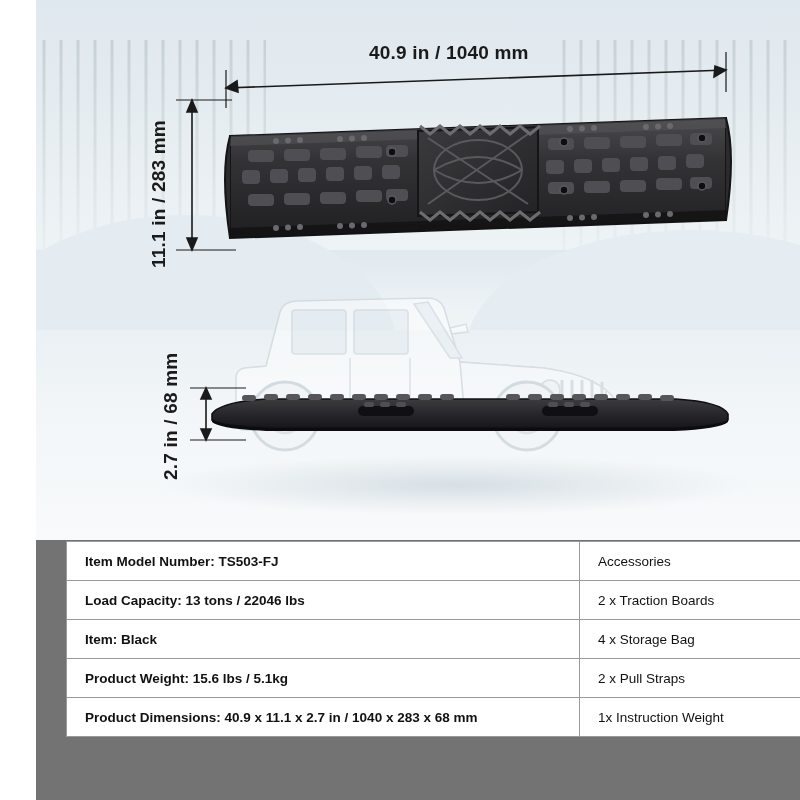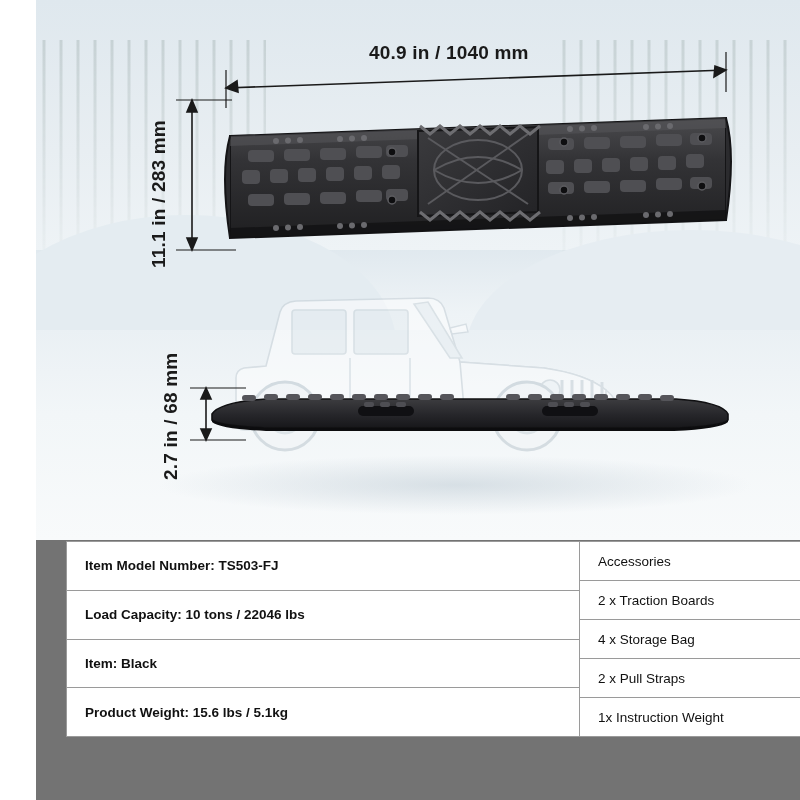--- a/index.html
+++ b/index.html
@@ -438,23 +438,24 @@
     </g>
   </svg>
 
   <div class="dim-label dim-top">40.9 in / 1040 mm</div>
   <div class="dim-label dim-left-1">11.1 in / 283 mm</div>
   <div class="dim-label dim-left-2">2.7 in / 68 mm</div>
 
   <div class="spec-table">
     <div class="spec-col-left">
       <div class="spec-row">Item Model Number: TS503-FJ</div>
-      <div class="spec-row">Load Capacity: 10 tons / 22046 lbs</div>
+      <div class="spec-row">Load Capacity: 13 tons / 22046 lbs</div>
       <div class="spec-row">Item: Black</div>
       <div class="spec-row">Product Weight: 15.6 lbs / 5.1kg</div>
+      <div class="spec-row">Product Dimensions: 40.9 x 11.1 x 2.7 in / 1040 x 283 x 68 mm</div>
     </div>
     <div class="spec-col-right">
       <div class="spec-row header">Accessories</div>
       <div class="spec-row">2 x Traction Boards</div>
       <div class="spec-row">4 x Storage Bag</div>
       <div class="spec-row">2 x Pull Straps</div>
       <div class="spec-row">1x Instruction Weight</div>
     </div>
   </div>
 

